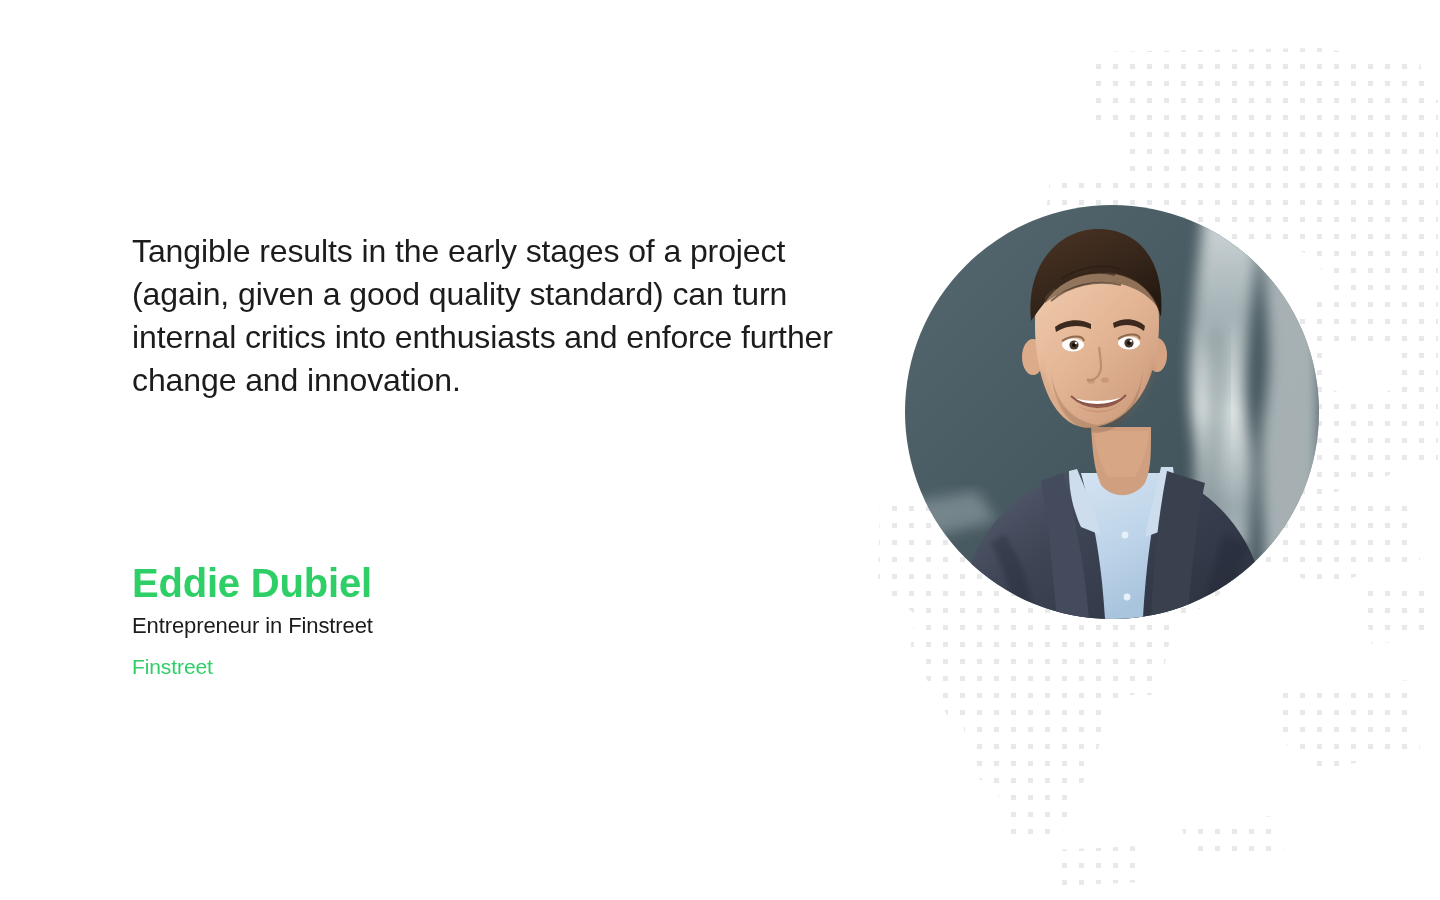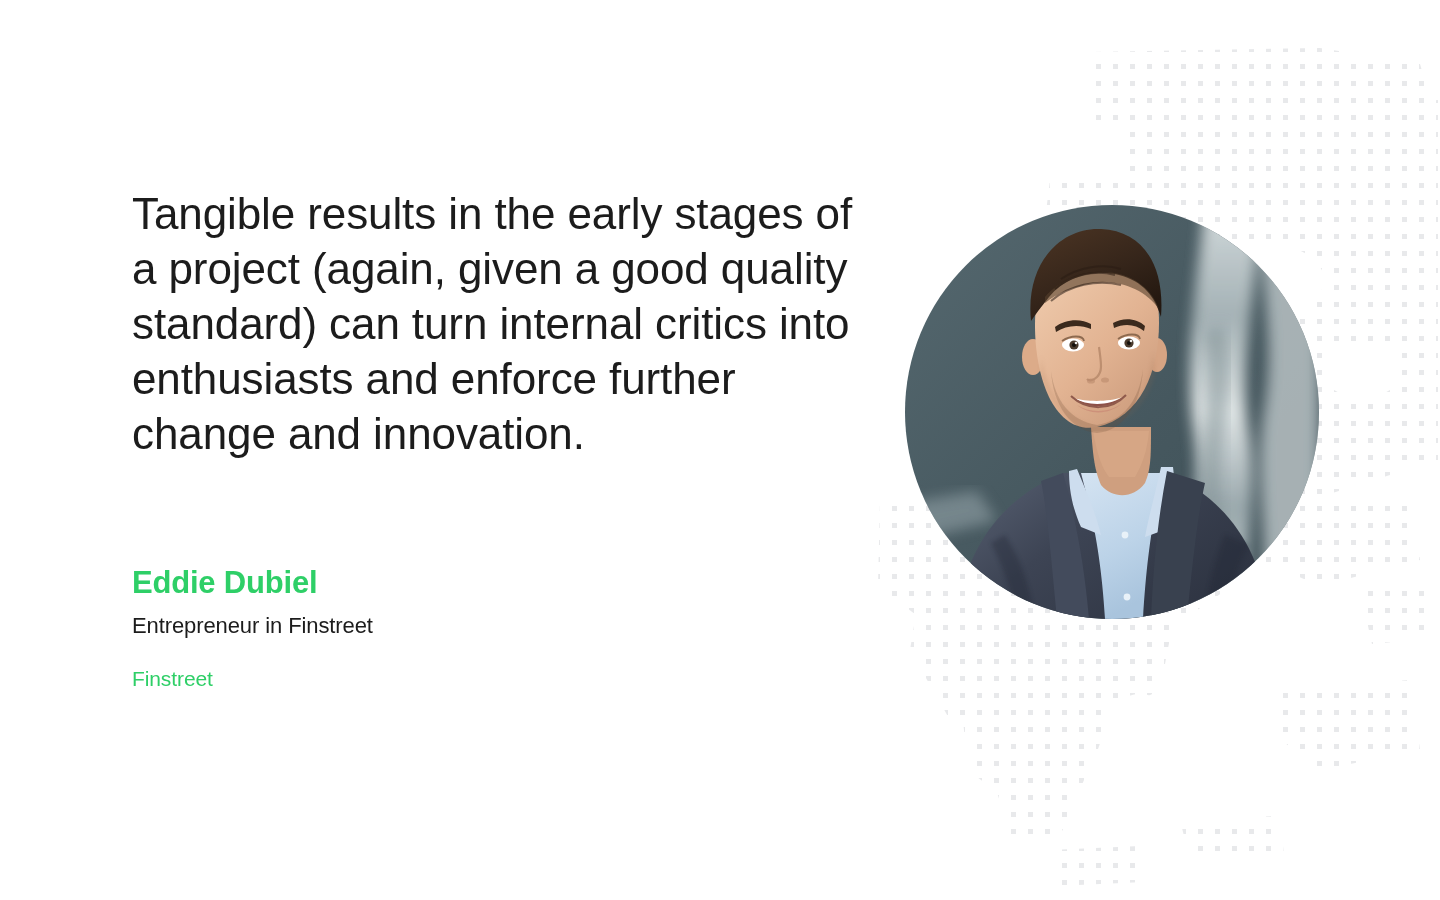--- a/index.html
+++ b/index.html
@@ -38,55 +38,56 @@
   .map-layer svg { display:block; width:100%; height:100%; }
 
   
   .quote-block {
     position:absolute;
     left:132px;
     top:186px;
     width:740px;
   }
   .quote-text {
-    font-size:44px;
-    line-height:55px;
+    font-size:32px;
+    line-height:43px;
     color:#1c1c1c;
     font-weight:400;
     letter-spacing:-0.1px;
     white-space:pre-line;
+    margin-top:44px;
   }
 
   
   .attribution {
     position:absolute;
     left:132px;
     top:563px;
   }
   .author-name {
-    font-size:31px;
+    font-size:40px;
     font-weight:700;
     color:#2ecf67;
     line-height:40px;
     letter-spacing:-0.2px;
   }
   .author-role {
     font-size:22px;
     font-weight:400;
     color:#1c1c1c;
     line-height:34px;
     margin-top:6px;
     letter-spacing:-0.1px;
   }
   .author-company {
     font-size:21px;
     font-weight:400;
     color:#2ecf67;
     line-height:32px;
-    margin-top:20px;
+    margin-top:8px;
     letter-spacing:-0.1px;
   }
 
   
   .portrait {
     position:absolute;
     left:905px;
     top:205px;
     width:414px;
     height:414px;

